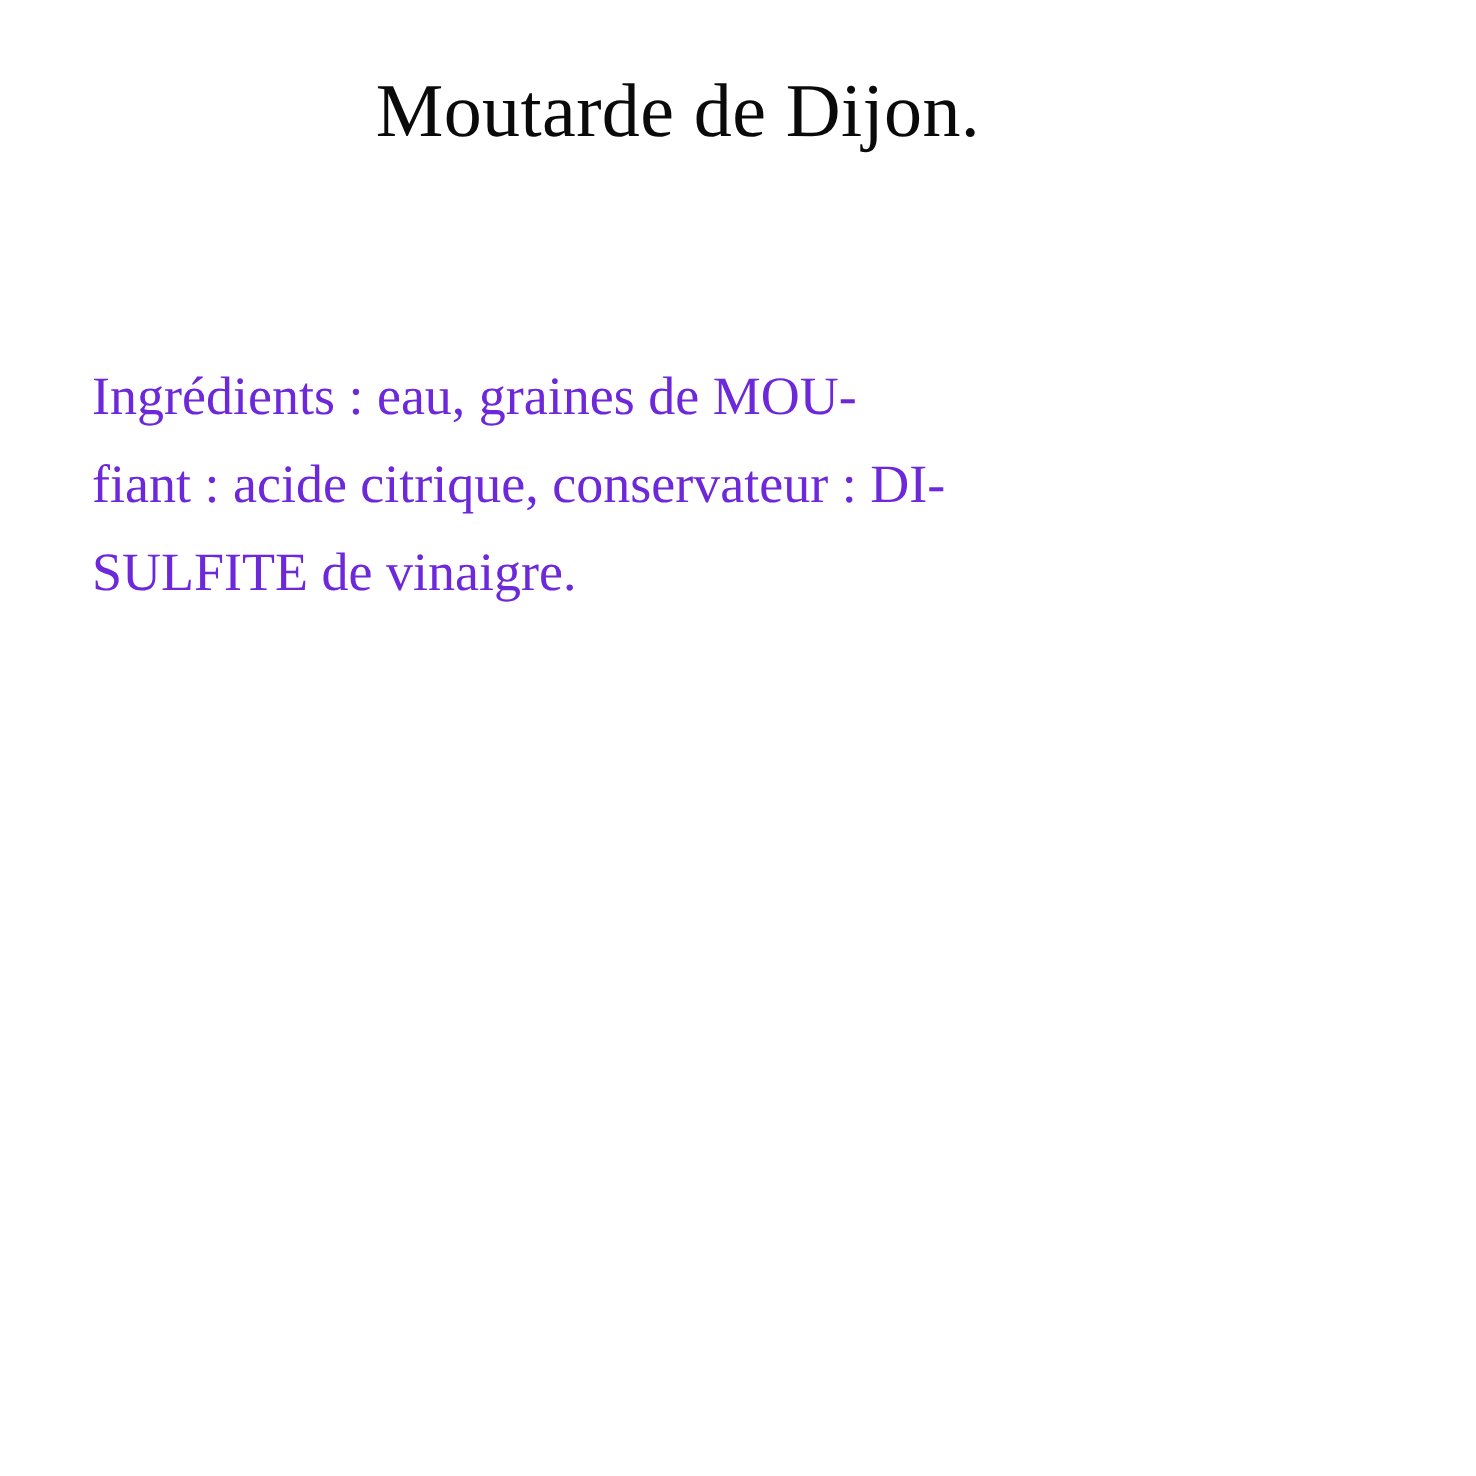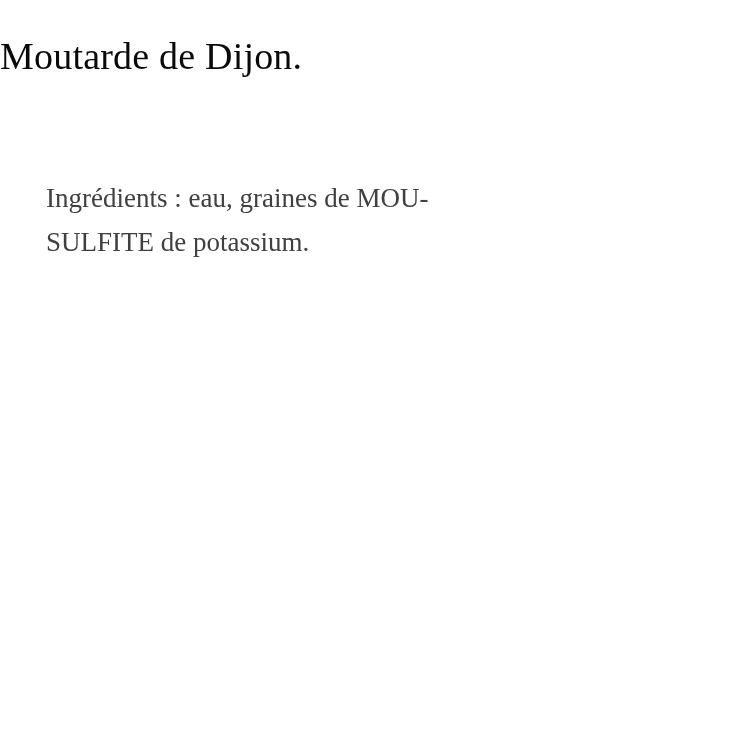--- a/index.html
+++ b/index.html
@@ -18,35 +18,36 @@
     position: relative;
     width: 738px;
     height: 738px;
     box-sizing: border-box;
   }
   .doc-title {
     position: absolute;
     top: 30px;
     left: 0;
     width: 678px;
+    text-align: center;
     font-size: 38px;
     line-height: 52px;
     font-weight: 400;
     letter-spacing: 0.2px;
     color: #0a0a0a;
   }
   .ingredients-block {
     position: absolute;
     top: 176px;
     left: 46px;
     width: 648px;
     font-size: 27px;
     line-height: 44px;
     text-align: justify;
-    color: #404040;
+    color: #6d28d9;
   }
   .ingredients-block p {
     margin: 0;
     text-align: justify;
     text-justify: inter-word;
   }
   
   .line {
     display: block;
     text-align: justify;
@@ -68,17 +69,18 @@
 </head>
 <body>
 
 <div class="page">
 
   <div class="doc-title">Moutarde de Dijon.</div>
 
   <div class="ingredients-block">
     <p>
       <span class="line">Ingrédients : eau, graines de MOU-</span>
-      <span class="line last">SULFITE de potassium.</span>
+      <span class="line">fiant : acide citrique, conservateur : DI-</span>
+      <span class="line last">SULFITE de vinaigre.</span>
     </p>
   </div>
 
 </div>
 
 </body></html>

